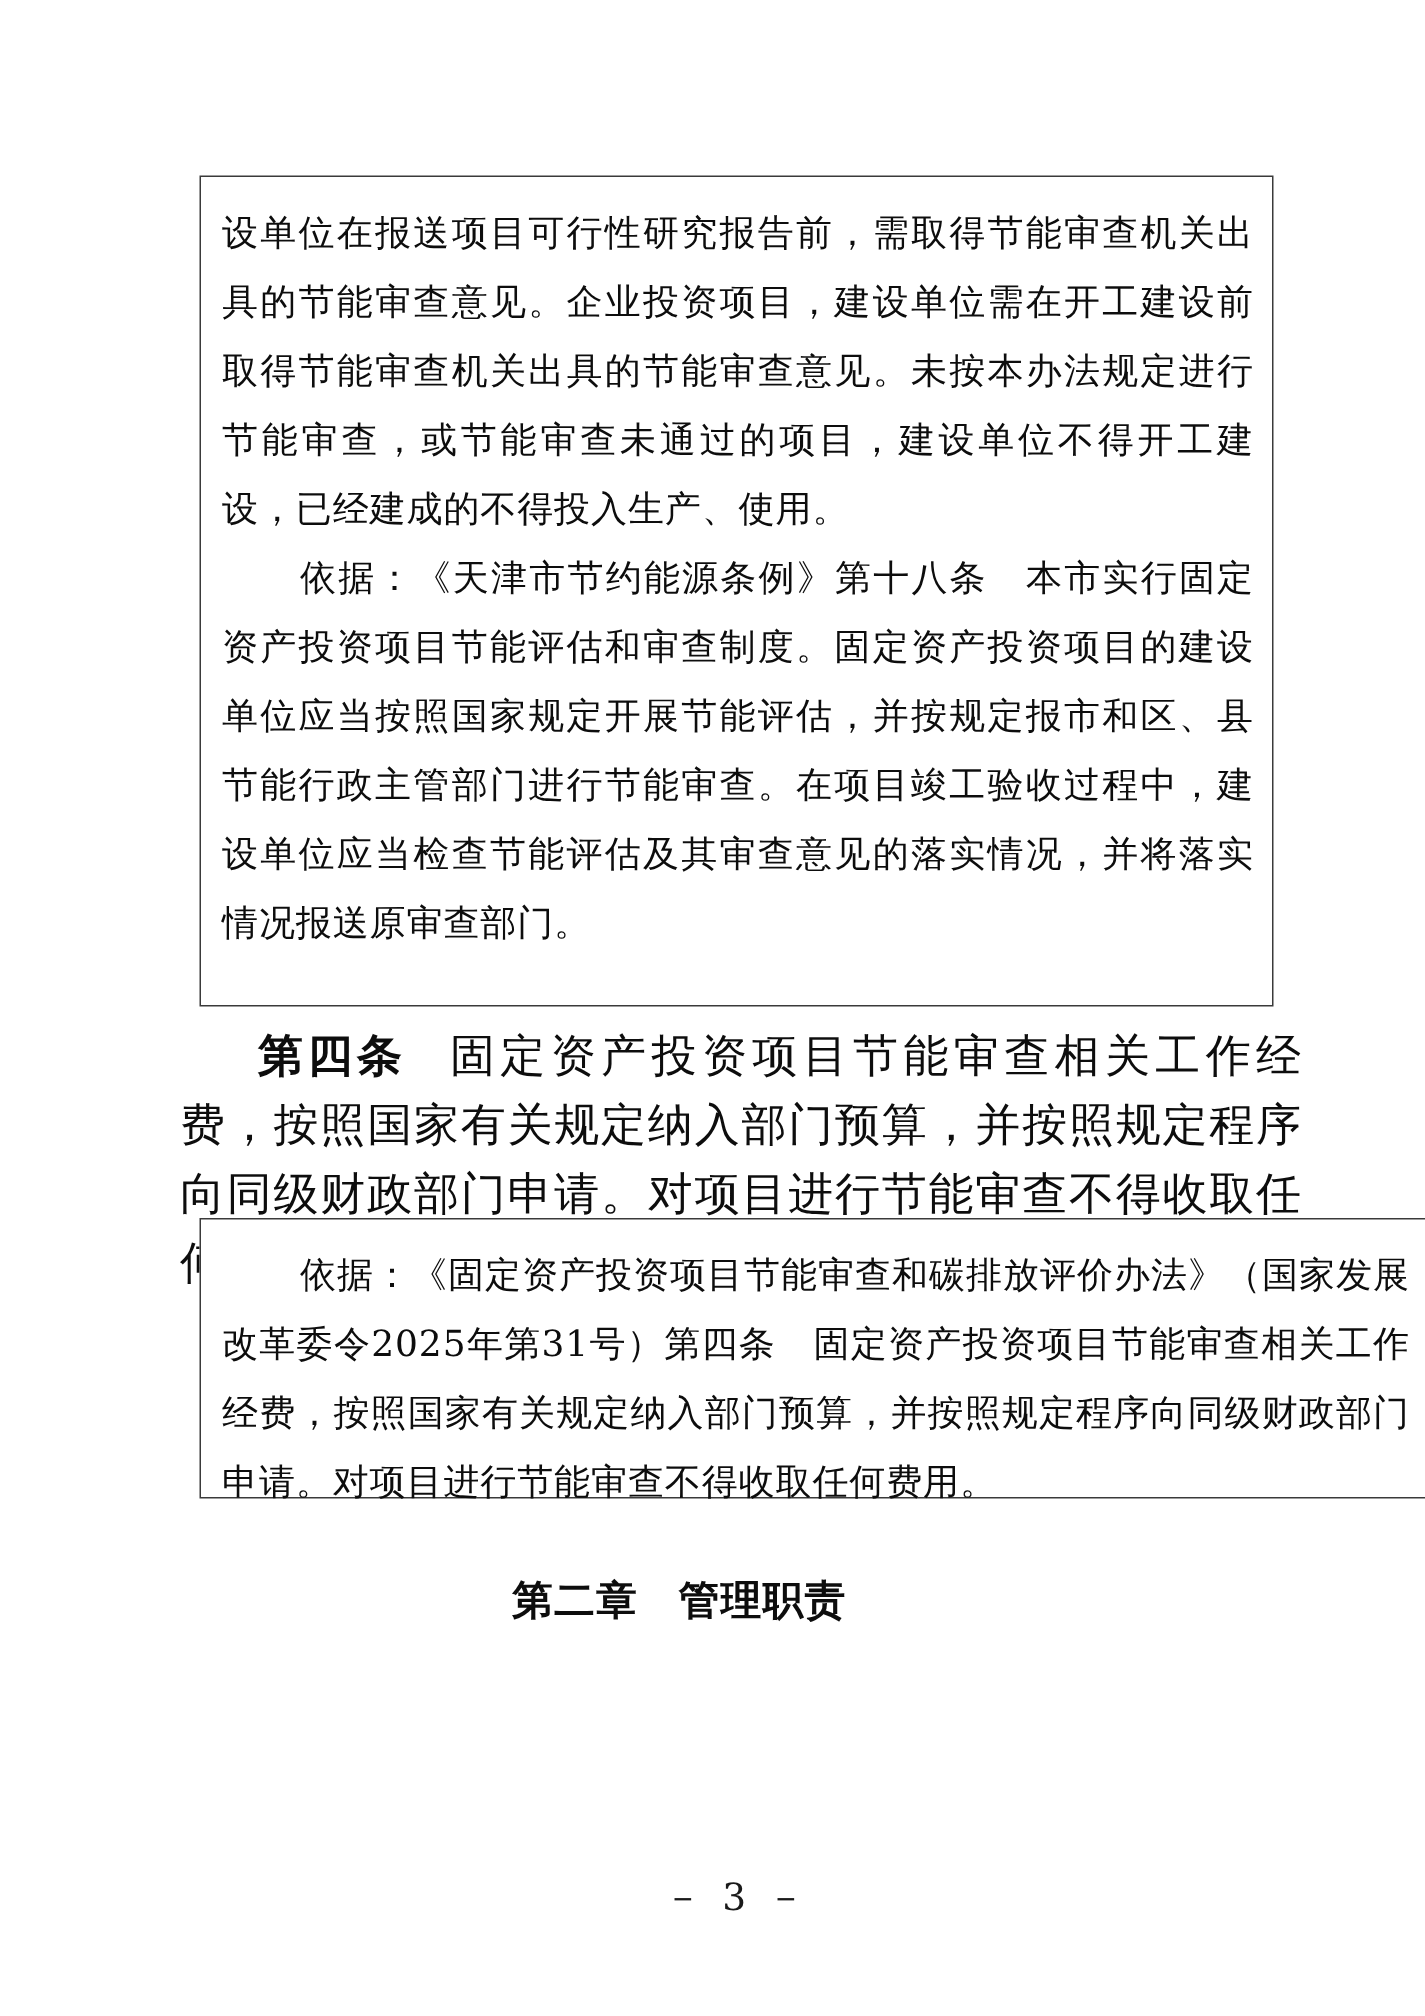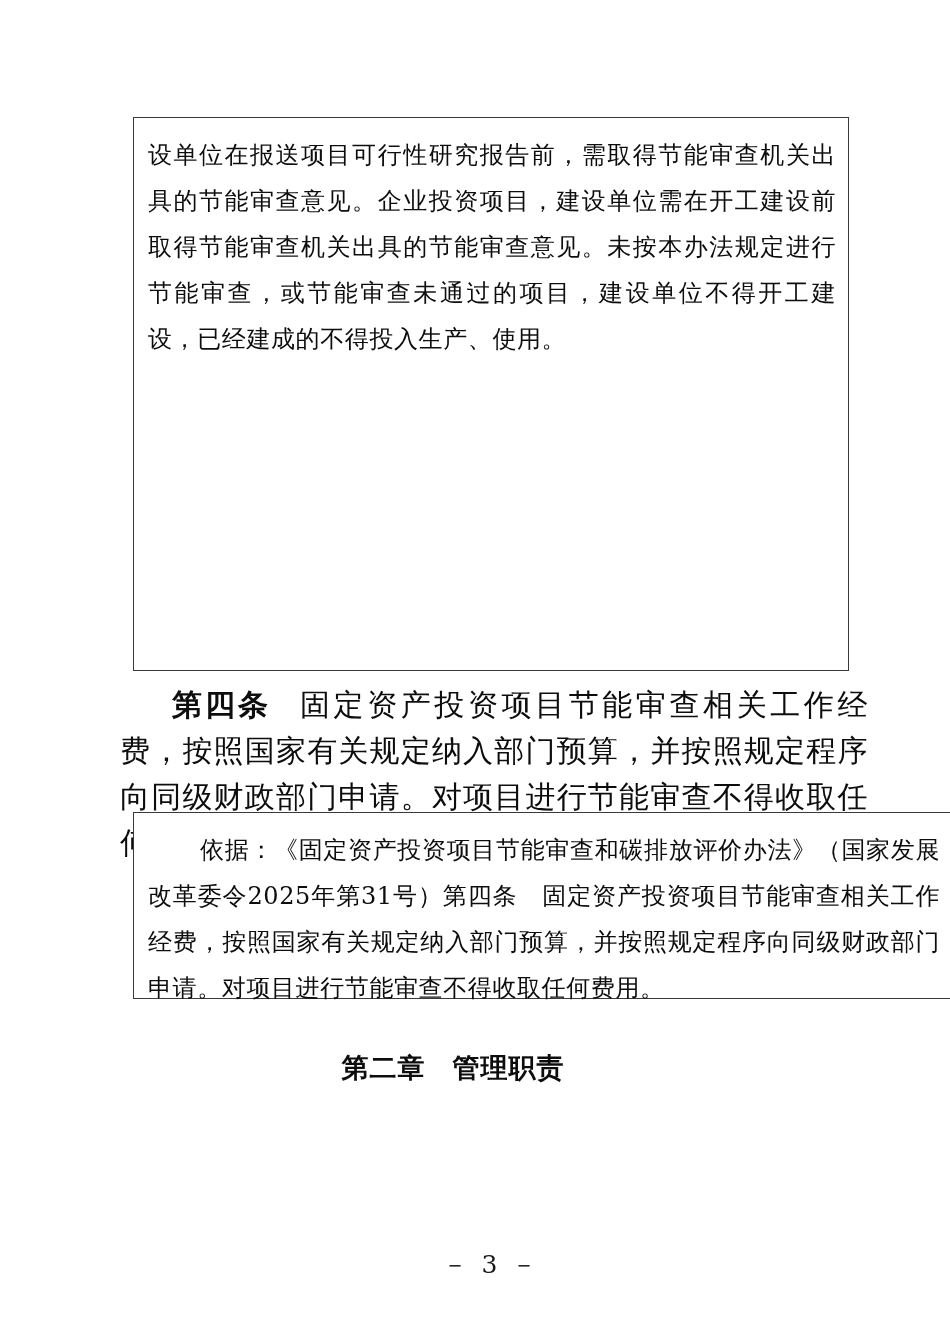--- a/index.html
+++ b/index.html
@@ -128,20 +128,21 @@
   }
 </style>
 </head>
 <body>
 
 <div class="page">
 
   <div class="quote-box" id="quote-box-1">
     <div class="quote-inner">
       <p class="para noindent">设单位在报送项目可行性研究报告前，需取得节能审查机关出具的节能审查意见。企业投资项目，建设单位需在开工建设前取得节能审查机关出具的节能审查意见。未按本办法规定进行节能审查，或节能审查未通过的项目，建设单位不得开工建设，已经建成的不得投入生产、使用。</p>
+      <p class="para indent2">依据：《天津市节约能源条例》第十八条　本市实行固定资产投资项目节能评估和审查制度。固定资产投资项目的建设单位应当按照国家规定开展节能评估，并按规定报市和区、县节能行政主管部门进行节能审查。在项目竣工验收过程中，建设单位应当检查节能评估及其审查意见的落实情况，并将落实情况报送原审查部门。</p>
     </div>
   </div>
 
   <div id="article-4-body">
     <p class="para indent2"><span class="art-no">第四条</span><span class="gap-wide"></span><span>固定资产投资项目节能审查相关工作经费，按照国家有关规定纳入部门预算，并按照规定程序向同级财政部门申请。对项目进行节能审查不得收取任何费用。</span></p>
   </div>
 
   <div class="quote-box" id="quote-box-2">
     <div class="quote-inner">
       <p class="para indent2">依据：《固定资产投资项目节能审查和碳排放评价办法》（国家发展改革委令2025年第31号）第四条　固定资产投资项目节能审查相关工作经费，按照国家有关规定纳入部门预算，并按照规定程序向同级财政部门申请。对项目进行节能审查不得收取任何费用。</p>

